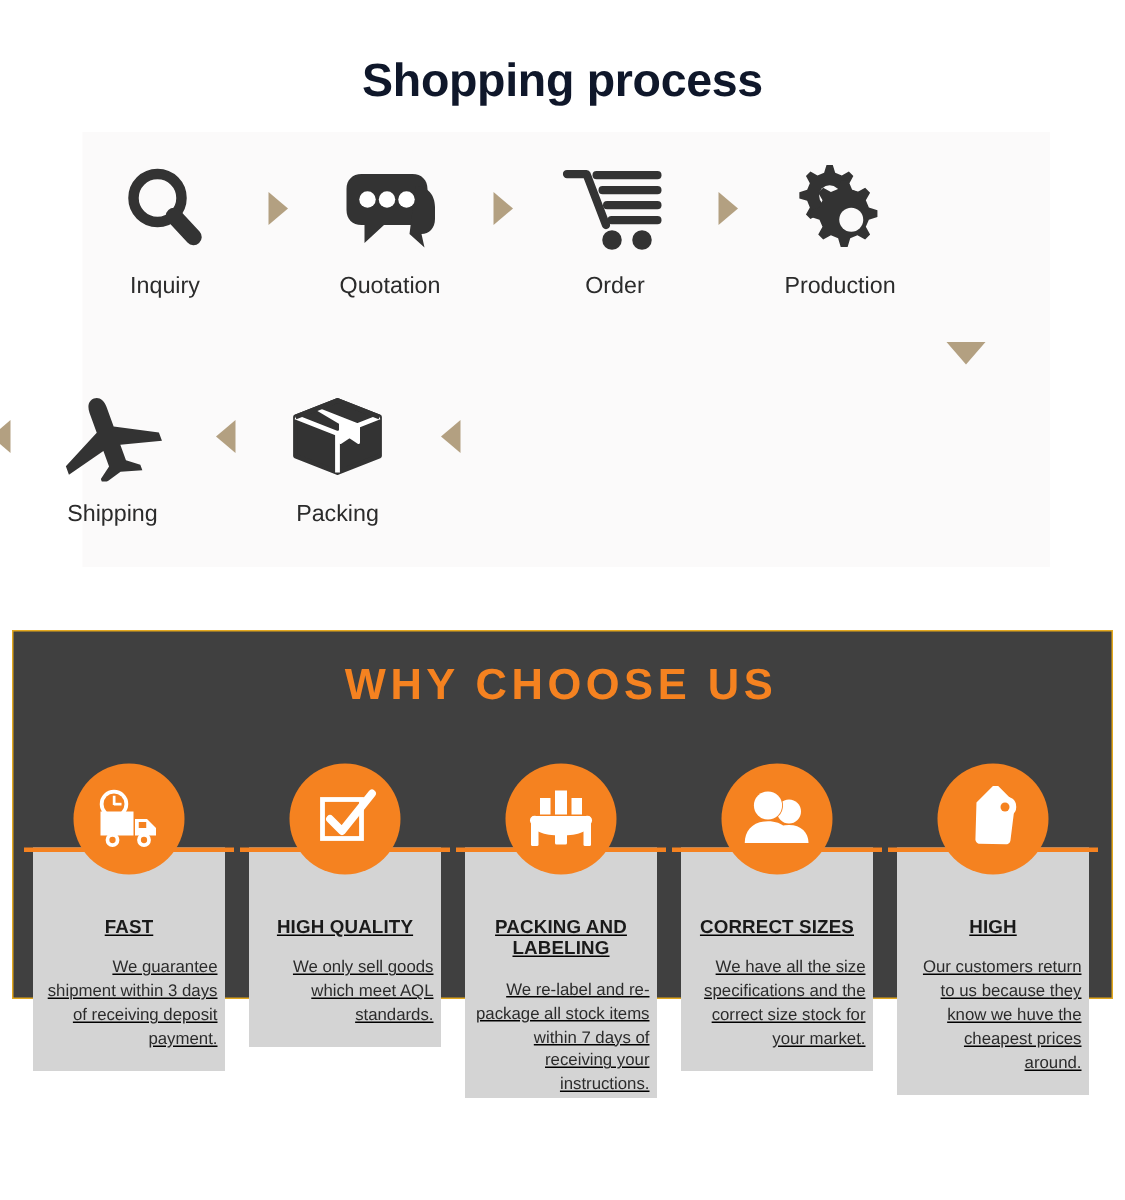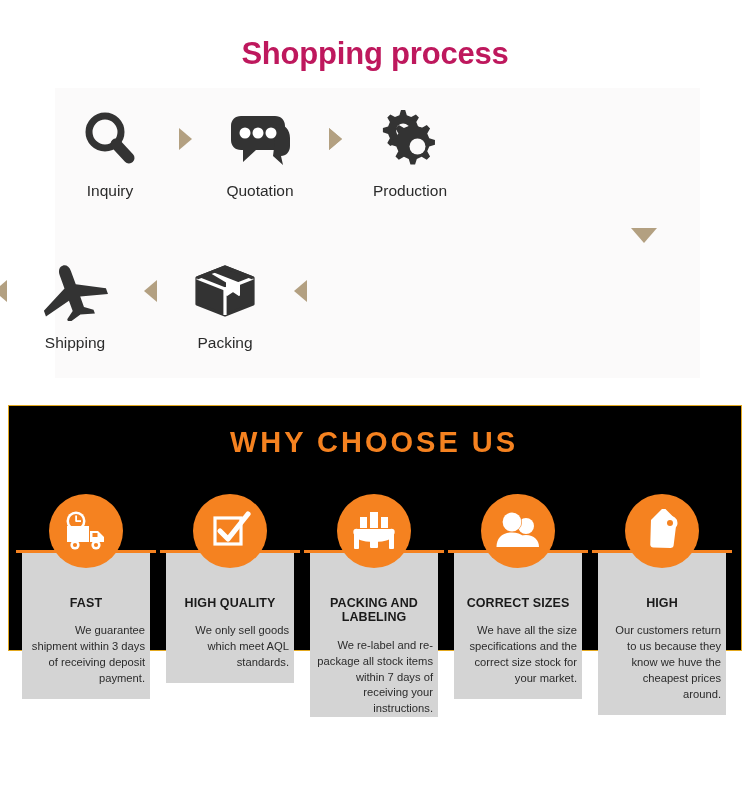--- a/index.html
+++ b/index.html
@@ -21,21 +21,21 @@
   }
 
   #process-title {
     position: absolute;
     top: 36px;
     left: 0;
     width: 750px;
     text-align: center;
     font-size: 31px;
     font-weight: bold;
-    color: #be185d;
+    color: #0f172a;
     letter-spacing: -0.2px;
     font-family: "Liberation Sans", sans-serif;
   }
 
   #process-panel {
     position: absolute;
     left: 55px;
     top: 88px;
     width: 645px;
     height: 290px;
@@ -103,25 +103,25 @@
     width: 0; height: 0;
     border-left: 13px solid transparent;
     border-right: 13px solid transparent;
     border-top: 15px solid #b3a081;
   }
 
   
   #why-section {
     position: absolute;
     left: 8px;
-    top: 405px;
+    top: 420px;
     width: 734px;
     height: 246px;
     border: 1.5px solid #e3a81e;
-    background: #000000;
+    background: #404040;
   }
 
   #why-title {
     position: absolute;
     top: 20px;
     left: 0;
     width: 730px;
     text-align: center;
     font-size: 29px;
     font-weight: bold;
@@ -177,20 +177,21 @@
     top: 56px;
     left: 0;
     width: 128px;
     background: #d4d4d4;
     padding-top: 46px;
     padding-bottom: 12px;
     display: flex;
     flex-direction: column;
     align-items: center;
     z-index: 0;
+    text-decoration: underline;
   }
   .why-body.tall { padding-bottom: 0; }
 
   .why-head {
     font-size: 12.5px;
     font-weight: bold;
     color: #1a1a1a;
     text-align: center;
     line-height: 1.15;
     letter-spacing: 0.1px;
@@ -242,20 +243,34 @@
           <circle cx="44" cy="23" r="5.5" fill="#fff"></circle>
         </svg>
       </div>
       <div class="proc-label">Quotation</div>
     </div>
 
     <div class="proc-arrow">
         <div class="tri-right"></div>
       </div>
 
+    <div class="proc-cell">
+      <div class="proc-icon">
+        <svg width="70" height="58" viewBox="0 0 70 58">
+          <path d="M3 6 H16 L29 40" fill="none" stroke="#333" stroke-width="5.5" stroke-linecap="round" stroke-linejoin="round"></path>
+          <rect x="20" y="4" width="46" height="5.5" rx="2.7" fill="#333"></rect>
+          <rect x="24" y="14" width="42" height="5.5" rx="2.7" fill="#333"></rect>
+          <rect x="27" y="24" width="39" height="5.5" rx="2.7" fill="#333"></rect>
+          <rect x="30" y="34" width="36" height="5.5" rx="2.7" fill="#333"></rect>
+          <circle cx="33" cy="50" r="6.5" fill="#333"></circle>
+          <circle cx="53" cy="50" r="6.5" fill="#333"></circle>
+        </svg>
+      </div>
+      <div class="proc-label">Order</div>
+    </div>
 
     <div class="proc-arrow">
         <div class="tri-right"></div>
       </div>
 
     <div class="proc-cell">
       <div class="proc-icon">
         <svg width="66" height="62" viewBox="0 0 66 62">
           <g fill="#333">
             <path d="M24 2 l4.2 0 1.6 5.2 4.4 1.8 4.7-2.6 3 3 -2.6 4.7 1.8 4.4 5.2 1.6 0 4.2 -5.2 1.6 -1.8 4.4 2.6 4.7 -3 3 -4.7-2.6 -4.4 1.8 -1.6 5.2 -4.2 0 -1.6-5.2 -4.4-1.8 -4.7 2.6 -3-3 2.6-4.7 -1.8-4.4 -5.2-1.6 0-4.2 5.2-1.6 1.8-4.4 -2.6-4.7 3-3 4.7 2.6 4.4-1.8 Z"></path>

